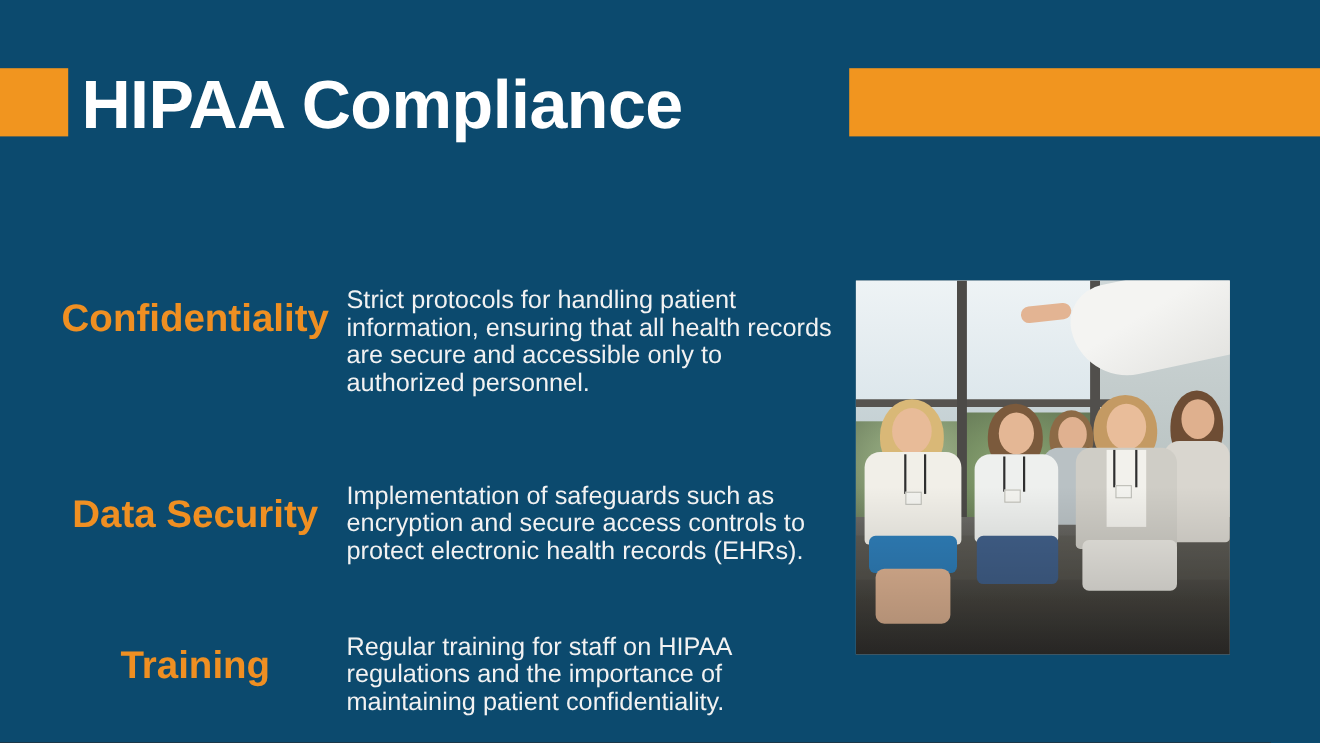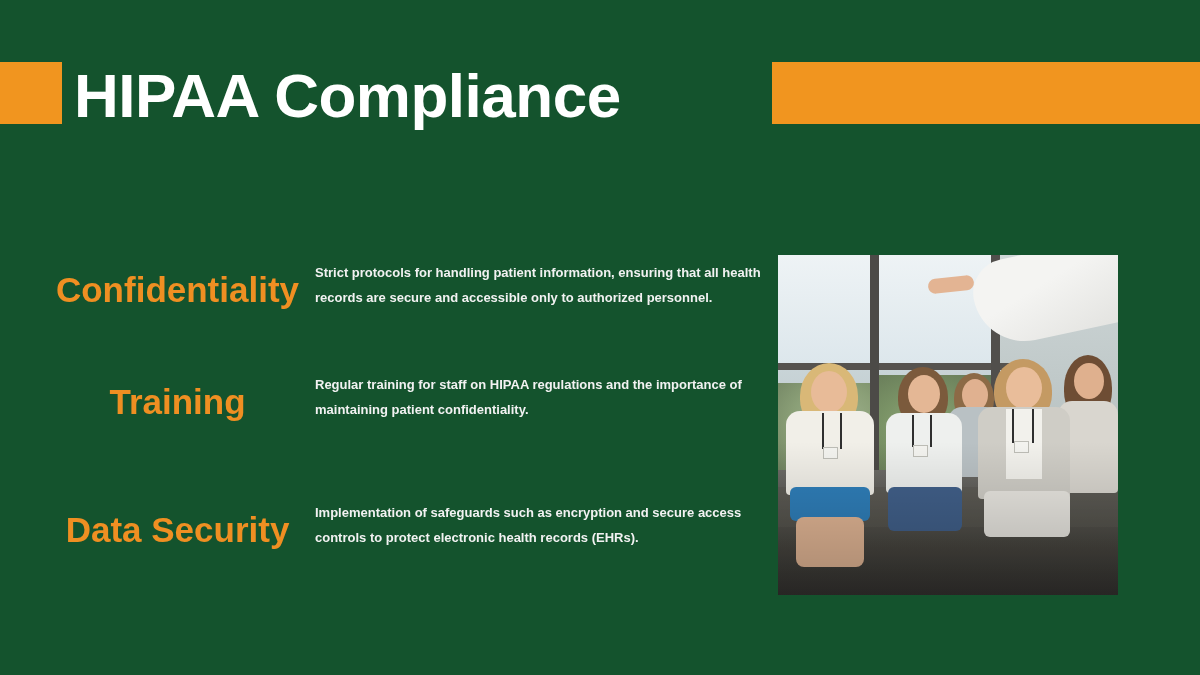--- a/index.html
+++ b/index.html
@@ -10,21 +10,21 @@
   body {
     width: 1200px;
     height: 675px;
     overflow: hidden;
     font-family: "Liberation Sans", sans-serif;
   }
   .slide {
     position: relative;
     width: 1200px;
     height: 675px;
-    background: #14532d;
+    background: #0c4a6e;
   }
 
   
   .header {
     position: absolute;
     left: 0;
     top: 62px;
     width: 1200px;
     height: 68px;
   }
@@ -81,24 +81,23 @@
     flex: 0 0 275px;
     text-align: center;
     color: #ef8f22;
     font-size: 35px;
     font-weight: bold;
     line-height: 32px;
   }
   .row-desc {
     flex: 1 1 auto;
     color: #f2f2f2;
-    font-size: 13px;
+    font-size: 23px;
     line-height: 25px;
     padding-right: 6px;
-    font-weight: bold;
   }
   .row-1 .row-label { padding-top: 26px; }
   .row-1 .row-desc { padding-top: 12px; }
   .row-2 .row-label { padding-top: 42px; }
   .row-2 .row-desc { padding-top: 28px; }
   .row-3 .row-label { padding-top: 58px; }
   .row-3 .row-desc { padding-top: 44px; }
 
   
   .photo {
@@ -250,28 +249,28 @@
 
   <div class="content">
 
     <div class="rows">
 
       <div class="row row-1">
         <div class="row-label">Confidentiality</div>
         <div class="row-desc">Strict protocols for handling patient information, ensuring that all health records are secure and accessible only to authorized personnel.</div>
       </div>
 
+      <div class="row row-3">
+        <div class="row-label">Data Security</div>
+        <div class="row-desc">Implementation of safeguards such as encryption and secure access controls to protect electronic health records (EHRs).</div>
+      </div>
+
       <div class="row row-2">
         <div class="row-label">Training</div>
         <div class="row-desc">Regular training for staff on HIPAA regulations and the importance of maintaining patient confidentiality.</div>
-      </div>
-
-      <div class="row row-3">
-        <div class="row-label">Data Security</div>
-        <div class="row-desc">Implementation of safeguards such as encryption and secure access controls to protect electronic health records (EHRs).</div>
       </div>
 
     </div>
 
     <div class="photo">
       <div class="photo-scene">
         <div class="bg-wall"></div>
         <div class="sky-strip"></div>
         <div class="foliage-b"></div>
         <div class="foliage-a"></div>

